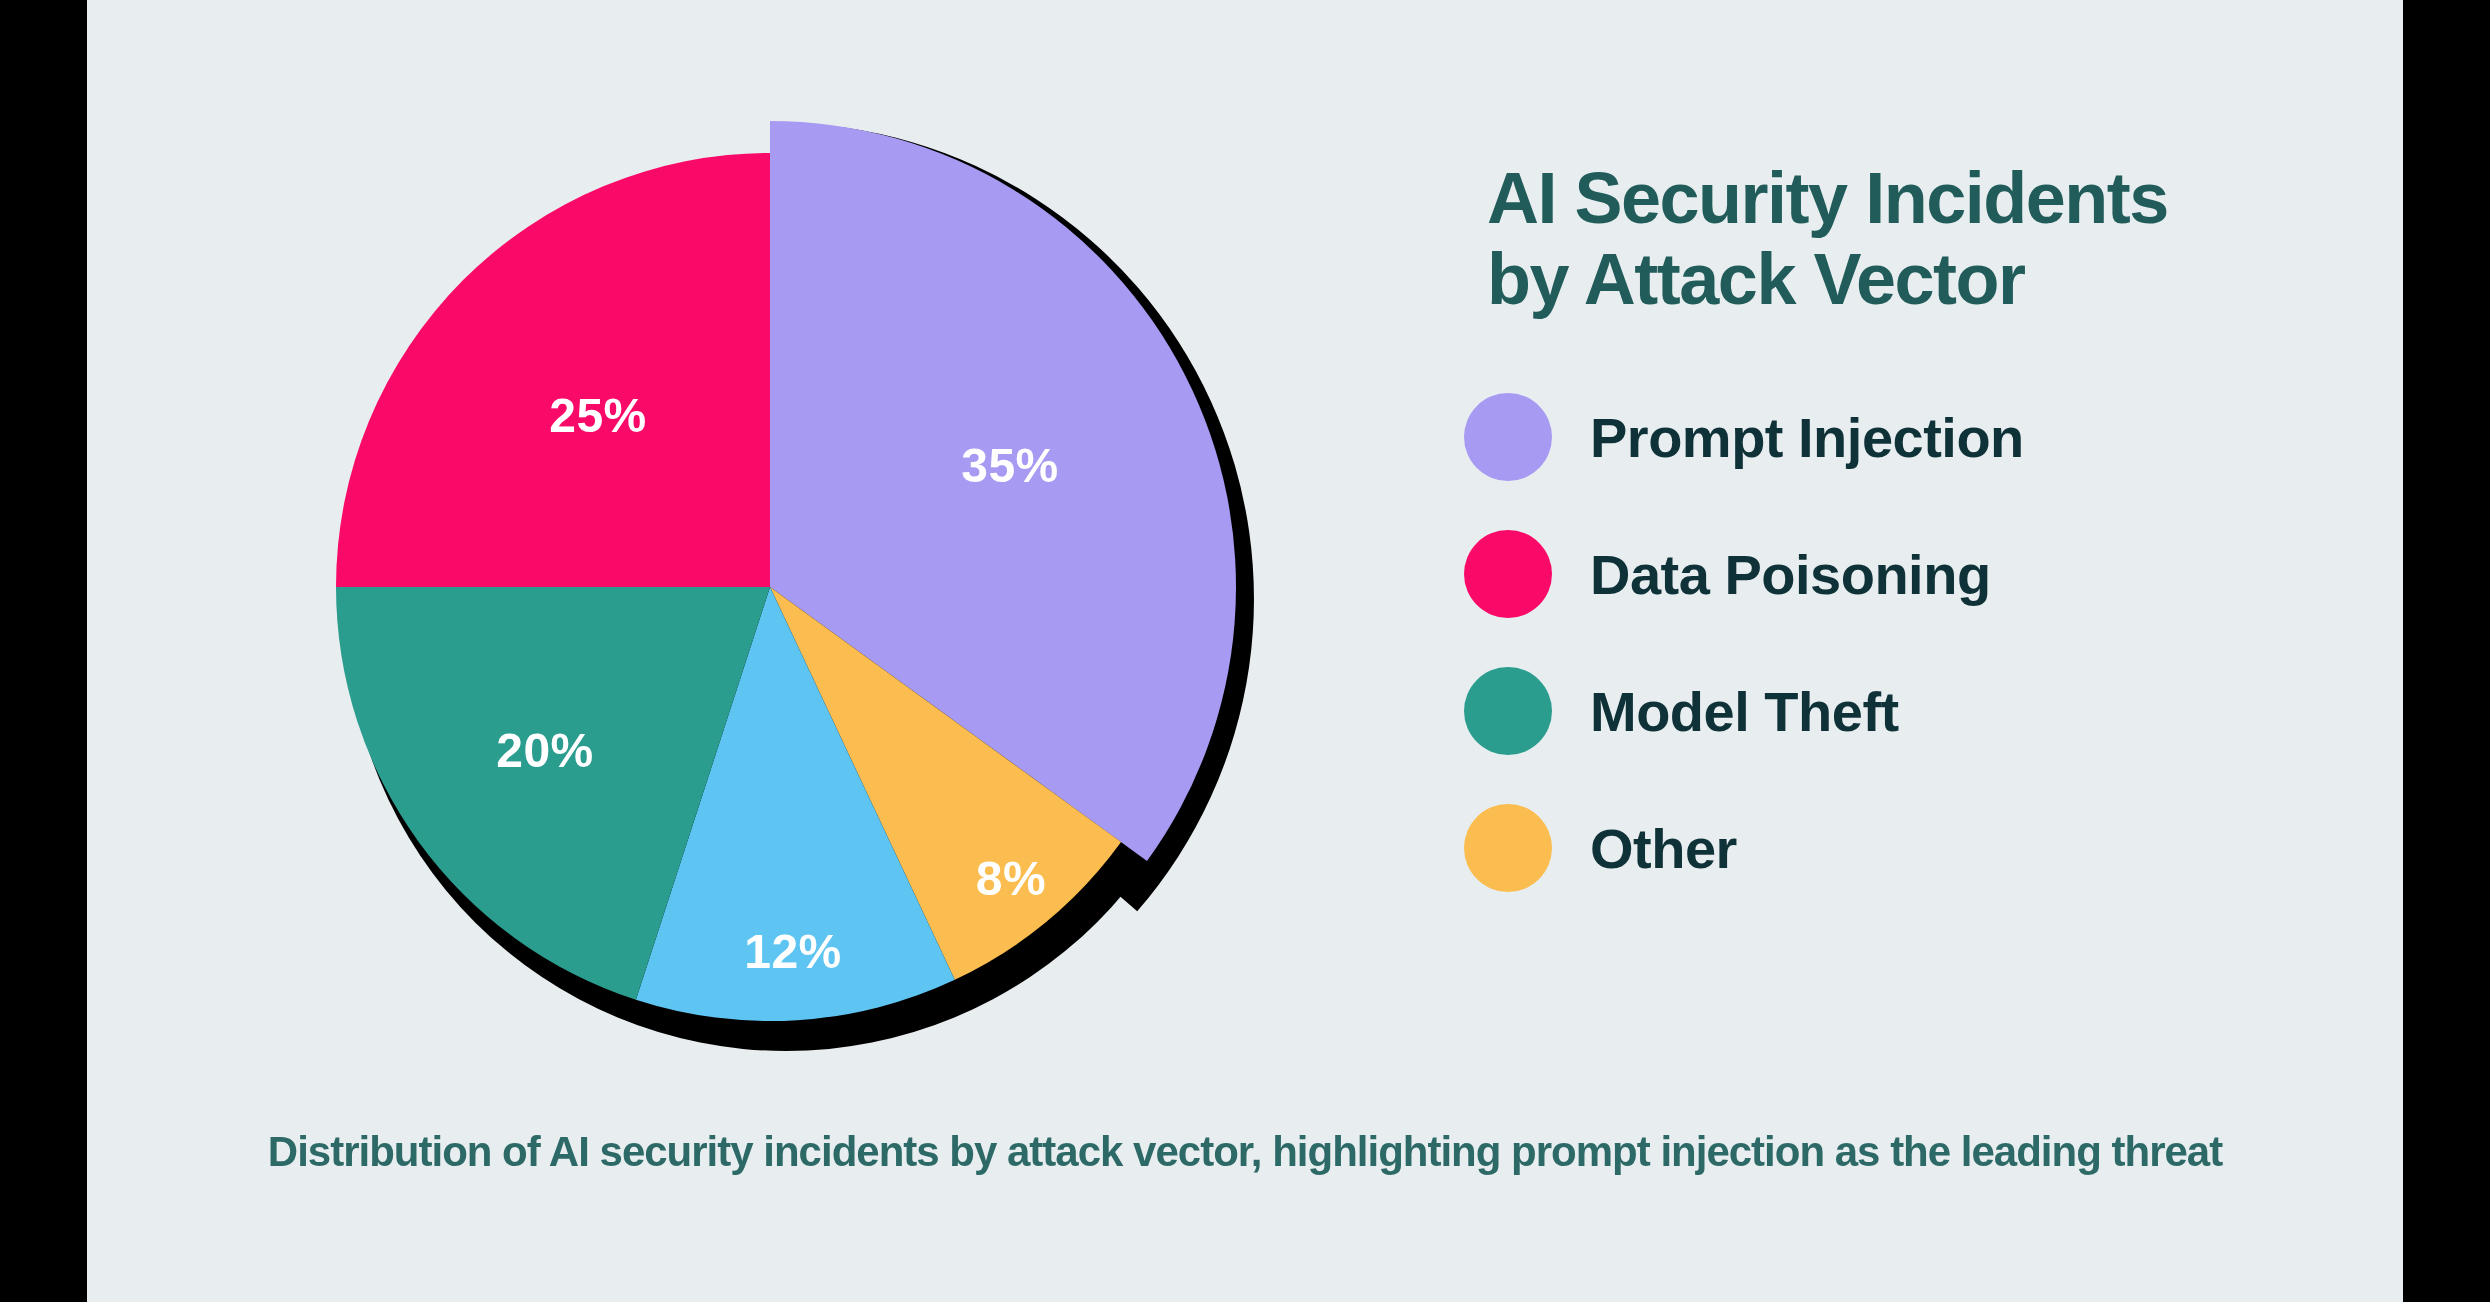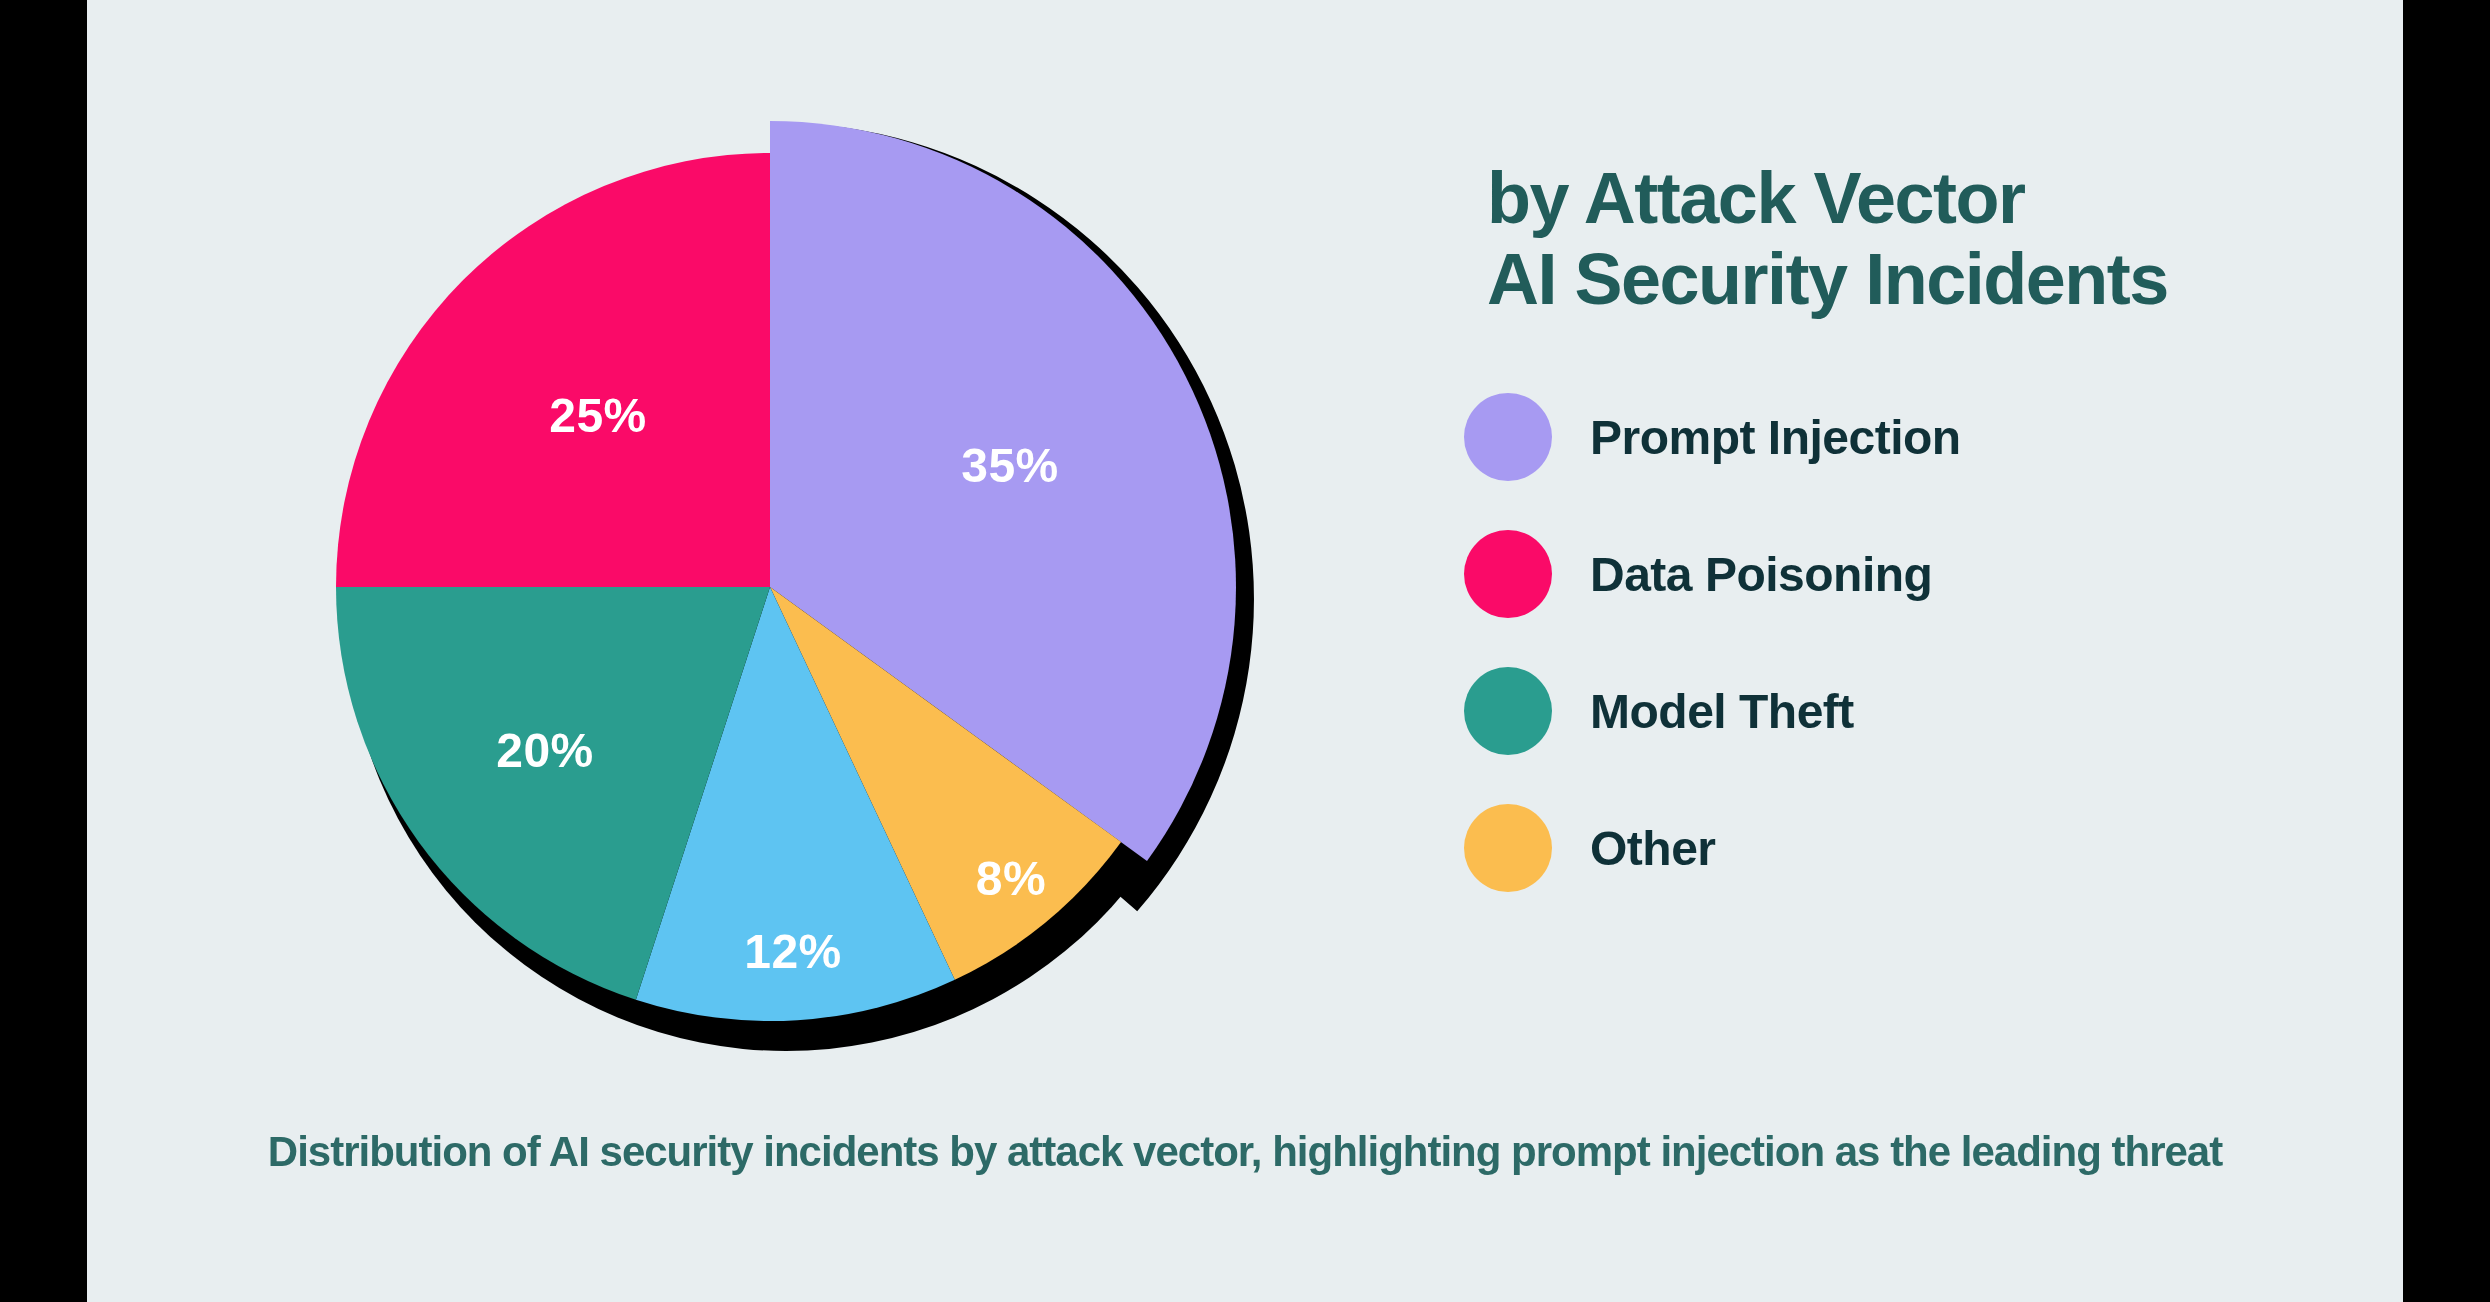--- a/index.html
+++ b/index.html
@@ -69,21 +69,21 @@
     margin-bottom: 49px;
   }
   .legend-swatch {
     width: 88px;
     height: 88px;
     border-radius: 50%;
     flex: 0 0 auto;
   }
   .legend-label {
     margin-left: 38px;
-    font-size: 48px;
+    font-size: 56px;
     font-weight: bold;
     color: #0F3138;
     letter-spacing: -0.5px;
     white-space: nowrap;
   }
   .caption {
     position: absolute;
     left: 0;
     right: 0;
     top: 1128px;
@@ -117,22 +117,22 @@
     <g id="pie-label-group">
         <text x="1010" y="482" fill="#FFFFFF">35%</text>
         <text x="1011" y="895" fill="#FFFFFF">8%</text>
         <text x="793" y="968" fill="#FFFFFF">12%</text>
         <text x="545" y="767" fill="#FFFFFF">20%</text>
         <text x="598" y="432" fill="#FFFFFF">25%</text>
       </g>
   </svg>
 
   <div class="chart-title">
+    <div>AI Security Incidents</div>
     <div>by Attack Vector</div>
-    <div>AI Security Incidents</div>
   </div>
 
   <div class="legend">
     <div class="legend-row">
       <div class="legend-swatch" style="background: rgb(167, 154, 242);"></div>
       <div class="legend-label">Prompt Injection</div>
     </div>
     <div class="legend-row">
       <div class="legend-swatch" style="background: rgb(250, 10, 104);"></div>
       <div class="legend-label">Data Poisoning</div>

